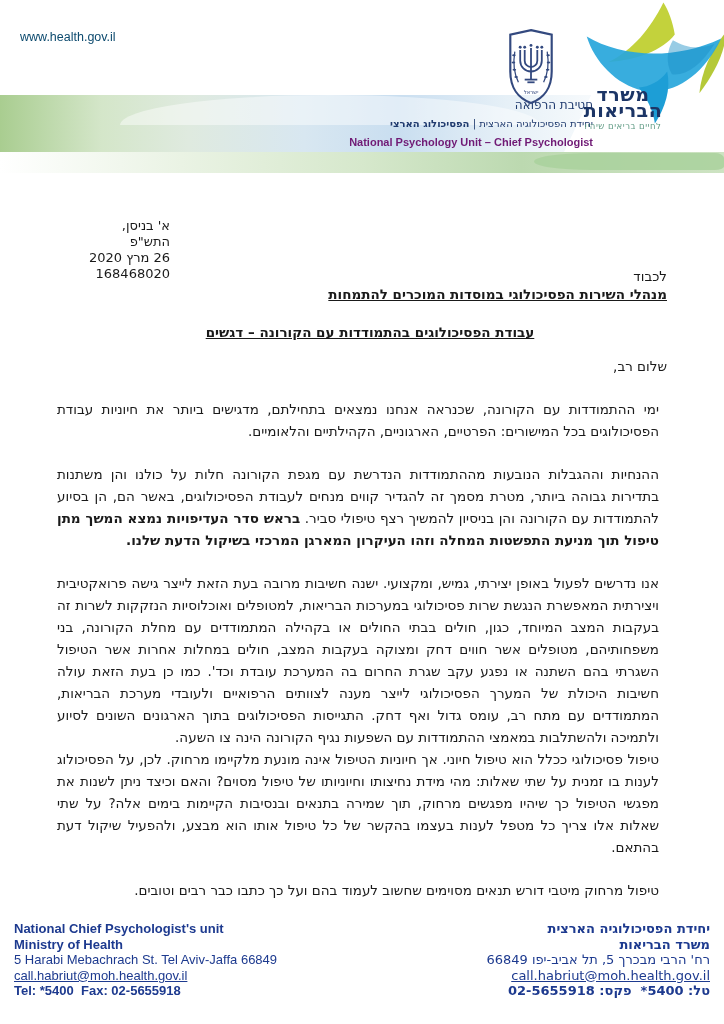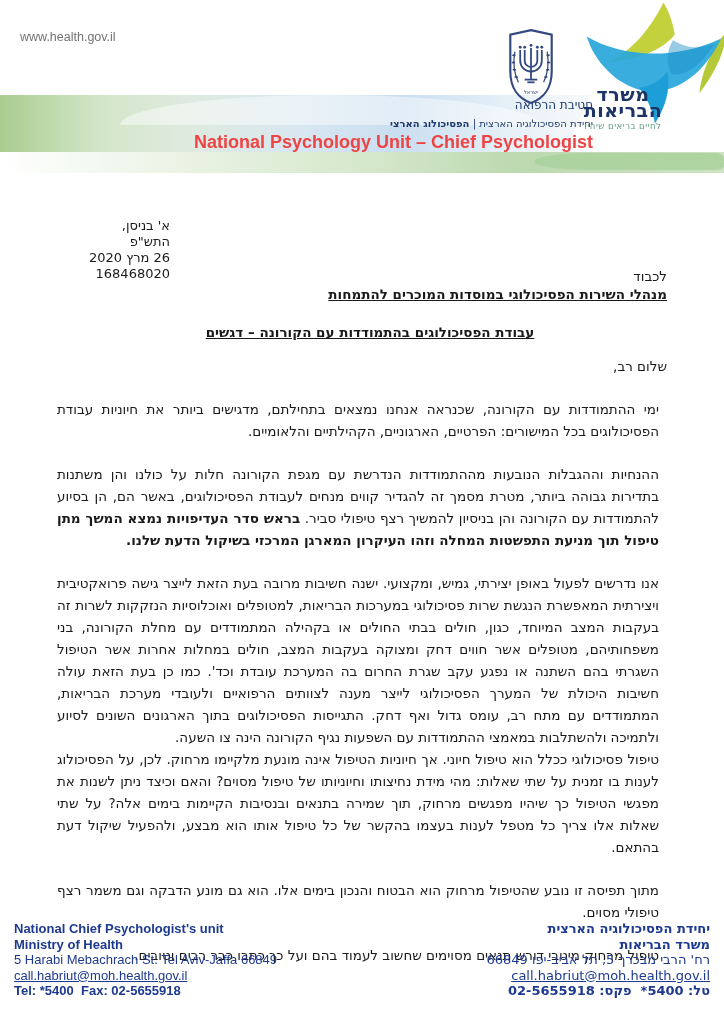--- a/index.html
+++ b/index.html
@@ -1,40 +1,40 @@
 <!DOCTYPE html>
 <html lang="he"><head>
 <meta charset="utf-8">
 <style>
   html,body{margin:0;padding:0;background:#ffffff;}
   .page{position:relative;width:724px;height:1024px;background:#ffffff;overflow:hidden;
         font-family:"DejaVu Sans",sans-serif;color:#1a1a1a;}
 
   
-  .site-url{position:absolute;left:20px;top:30px;font-size:12.5px;color:#737373;
+  .site-url{position:absolute;left:20px;top:30px;font-size:12.5px;color:#0c4a6e;
             font-family:"Liberation Sans",sans-serif;}
 
   
   .band{position:absolute;left:0;top:95px;width:724px;height:57px;
         background:linear-gradient(90deg,#a9cd90 0%,#d4e6c9 14%,#dfeadf 26%,#d8e7f1 42%,#c9def0 55%,#e6f0f7 70%,#f7fafc 82%,#ffffff 92%);}
   .band-wave{position:absolute;left:120px;top:95px;width:420px;height:30px;background:rgba(255,255,255,.45);
              border-radius:50% 50% 50% 50%/100% 100% 0 0;}
   .band-notch{position:absolute;right:0;top:95px;width:160px;height:57px;background:#ffffff;
               clip-path:polygon(17% 0,100% 0,100% 100%,0% 100%);}
   .band-strip{position:absolute;left:0;top:152px;width:724px;height:21px;
               background:linear-gradient(90deg,#ffffff 0%,#eaf3e4 25%,#d6e8cc 50%,#bcd9b0 72%,#cde3c2 100%);}
   .band-strip-leaf{position:absolute;right:0;top:153px;width:190px;height:17px;background:#a9d19c;
                    border-radius:60% 10% 10% 60%/100% 60% 40% 100%;opacity:.85;}
 
   .band-texts{position:absolute;right:131px;top:98px;text-align:right;direction:rtl;color:#1f3a6e;}
   .band-division{font-size:12px;line-height:15px;}
   .band-unit{font-size:10px;line-height:18px;margin-top:2px;}
   .band-unit .bold{font-weight:bold;}
-  .band-unit-en{direction:ltr;font-size:18px;line-height:16px;margin-top:1px;
-                font-family:"Liberation Sans",sans-serif;font-weight:600;color:#ef4444;}
+  .band-unit-en{direction:ltr;font-size:11px;line-height:16px;margin-top:1px;
+                font-family:"Liberation Sans",sans-serif;font-weight:600;color:#701a75;}
 
   
   .star-logo{position:absolute;right:0;top:2px;width:142px;height:122px;}
   .logo-text{position:absolute;right:58px;top:86px;width:86px;text-align:center;direction:rtl;margin-left:40px;}
   .logo-title{font-size:19px;line-height:16px;font-weight:bold;color:#1c3566;letter-spacing:.5px;}
   .logo-tagline{font-size:8.5px;color:#5f9b84;margin-top:3px;letter-spacing:.5px;}
 
   
   .emblem{position:absolute;left:504px;top:28px;width:54px;height:78px;}
 
@@ -145,21 +145,20 @@
   </div>
 
   <div class="subject">עבודת הפסיכולוגים בהתמודדות עם הקורונה – דגשים</div>
 
   <div class="letter-body">
     <div class="greeting">שלום רב,</div>
     <div>
         <p><span>ימי ההתמודדות עם הקורונה, שכנראה אנחנו נמצאים בתחילתם, מדגישים ביותר את חיוניות עבודת הפסיכולוגים בכל המישורים: הפרטיים, הארגוניים, הקהילתיים והלאומיים.</span></p>
         <p><span>ההנחיות וההגבלות הנובעות מההתמודדות הנדרשת עם מגפת הקורונה חלות על כולנו והן משתנות בתדירות גבוהה ביותר, מטרת מסמך זה להגדיר קווים מנחים לעבודת הפסיכולוגים, באשר הם, הן בסיוע להתמודדות עם הקורונה והן בניסיון להמשיך רצף טיפולי סביר. </span><span class="b">בראש סדר העדיפויות נמצא המשך מתן טיפול תוך מניעת התפשטות המחלה וזהו העיקרון המארגן המרכזי בשיקול הדעת שלנו.</span></p>
         <p><span>אנו נדרשים לפעול באופן יצירתי, גמיש, ומקצועי. ישנה חשיבות מרובה בעת הזאת לייצר גישה פרואקטיבית ויצירתית המאפשרת הנגשת שרות פסיכולוגי במערכות הבריאות, למטופלים ואוכלוסיות הנזקקות לשרות זה בעקבות המצב המיוחד, כגון, חולים בבתי החולים או בקהילה המתמודדים עם מחלת הקורונה, בני משפחותיהם, מטופלים אשר חווים דחק ומצוקה בעקבות המצב, חולים במחלות אחרות אשר הטיפול השגרתי בהם השתנה או נפגע עקב שגרת החרום בה המערכת עובדת וכד'. כמו כן בעת הזאת עולה חשיבות היכולת של המערך הפסיכולוגי לייצר מענה לצוותים הרפואיים ולעובדי מערכת הבריאות, המתמודדים עם מתח רב, עומס גדול ואף דחק.  התגייסות הפסיכולוגים בתוך הארגונים השונים לסיוע ולתמיכה ולהשתלבות במאמצי ההתמודדות עם השפעות נגיף הקורונה הינה צו השעה.</span><br><span>טיפול פסיכולוגי ככלל הוא טיפול חיוני. אך חיוניות הטיפול אינה מונעת מלקיימו מרחוק. לכן, על הפסיכולוג לענות בו זמנית על שתי שאלות:  מהי מידת נחיצותו וחיוניותו של טיפול מסוים? והאם וכיצד ניתן לשנות את מפגשי הטיפול כך שיהיו מפגשים מרחוק, תוך שמירה בתנאים ובנסיבות הקיימות בימים אלה? על שתי שאלות אלו צריך כל מטפל לענות בעצמו בהקשר של כל טיפול אותו הוא מבצע, ולהפעיל שיקול דעת בהתאם.</span></p>
-        <p><span>מתוך תפיסה זו נובע שהטיפול מרחוק הוא הבטוח והנכון בימים אלו. הוא גם מונע הדבקה וגם משמר רצף טיפולי מסוים.</span></p>
         <p><span>טיפול מרחוק מיטבי דורש תנאים מסוימים  שחשוב לעמוד בהם ועל כך כתבו כבר רבים וטובים.</span></p>
       </div>
   </div>
 
   <div class="footer-en">
     <div class="f-bold">National Chief Psychologist's unit</div>
     <div class="f-bold">Ministry of Health</div>
     <div>5 Harabi Mebachrach St. Tel Aviv-Jaffa 66849</div>
     <div><a class="f-link">call.habriut@moh.health.gov.il</a></div>
     <div class="f-bold">

